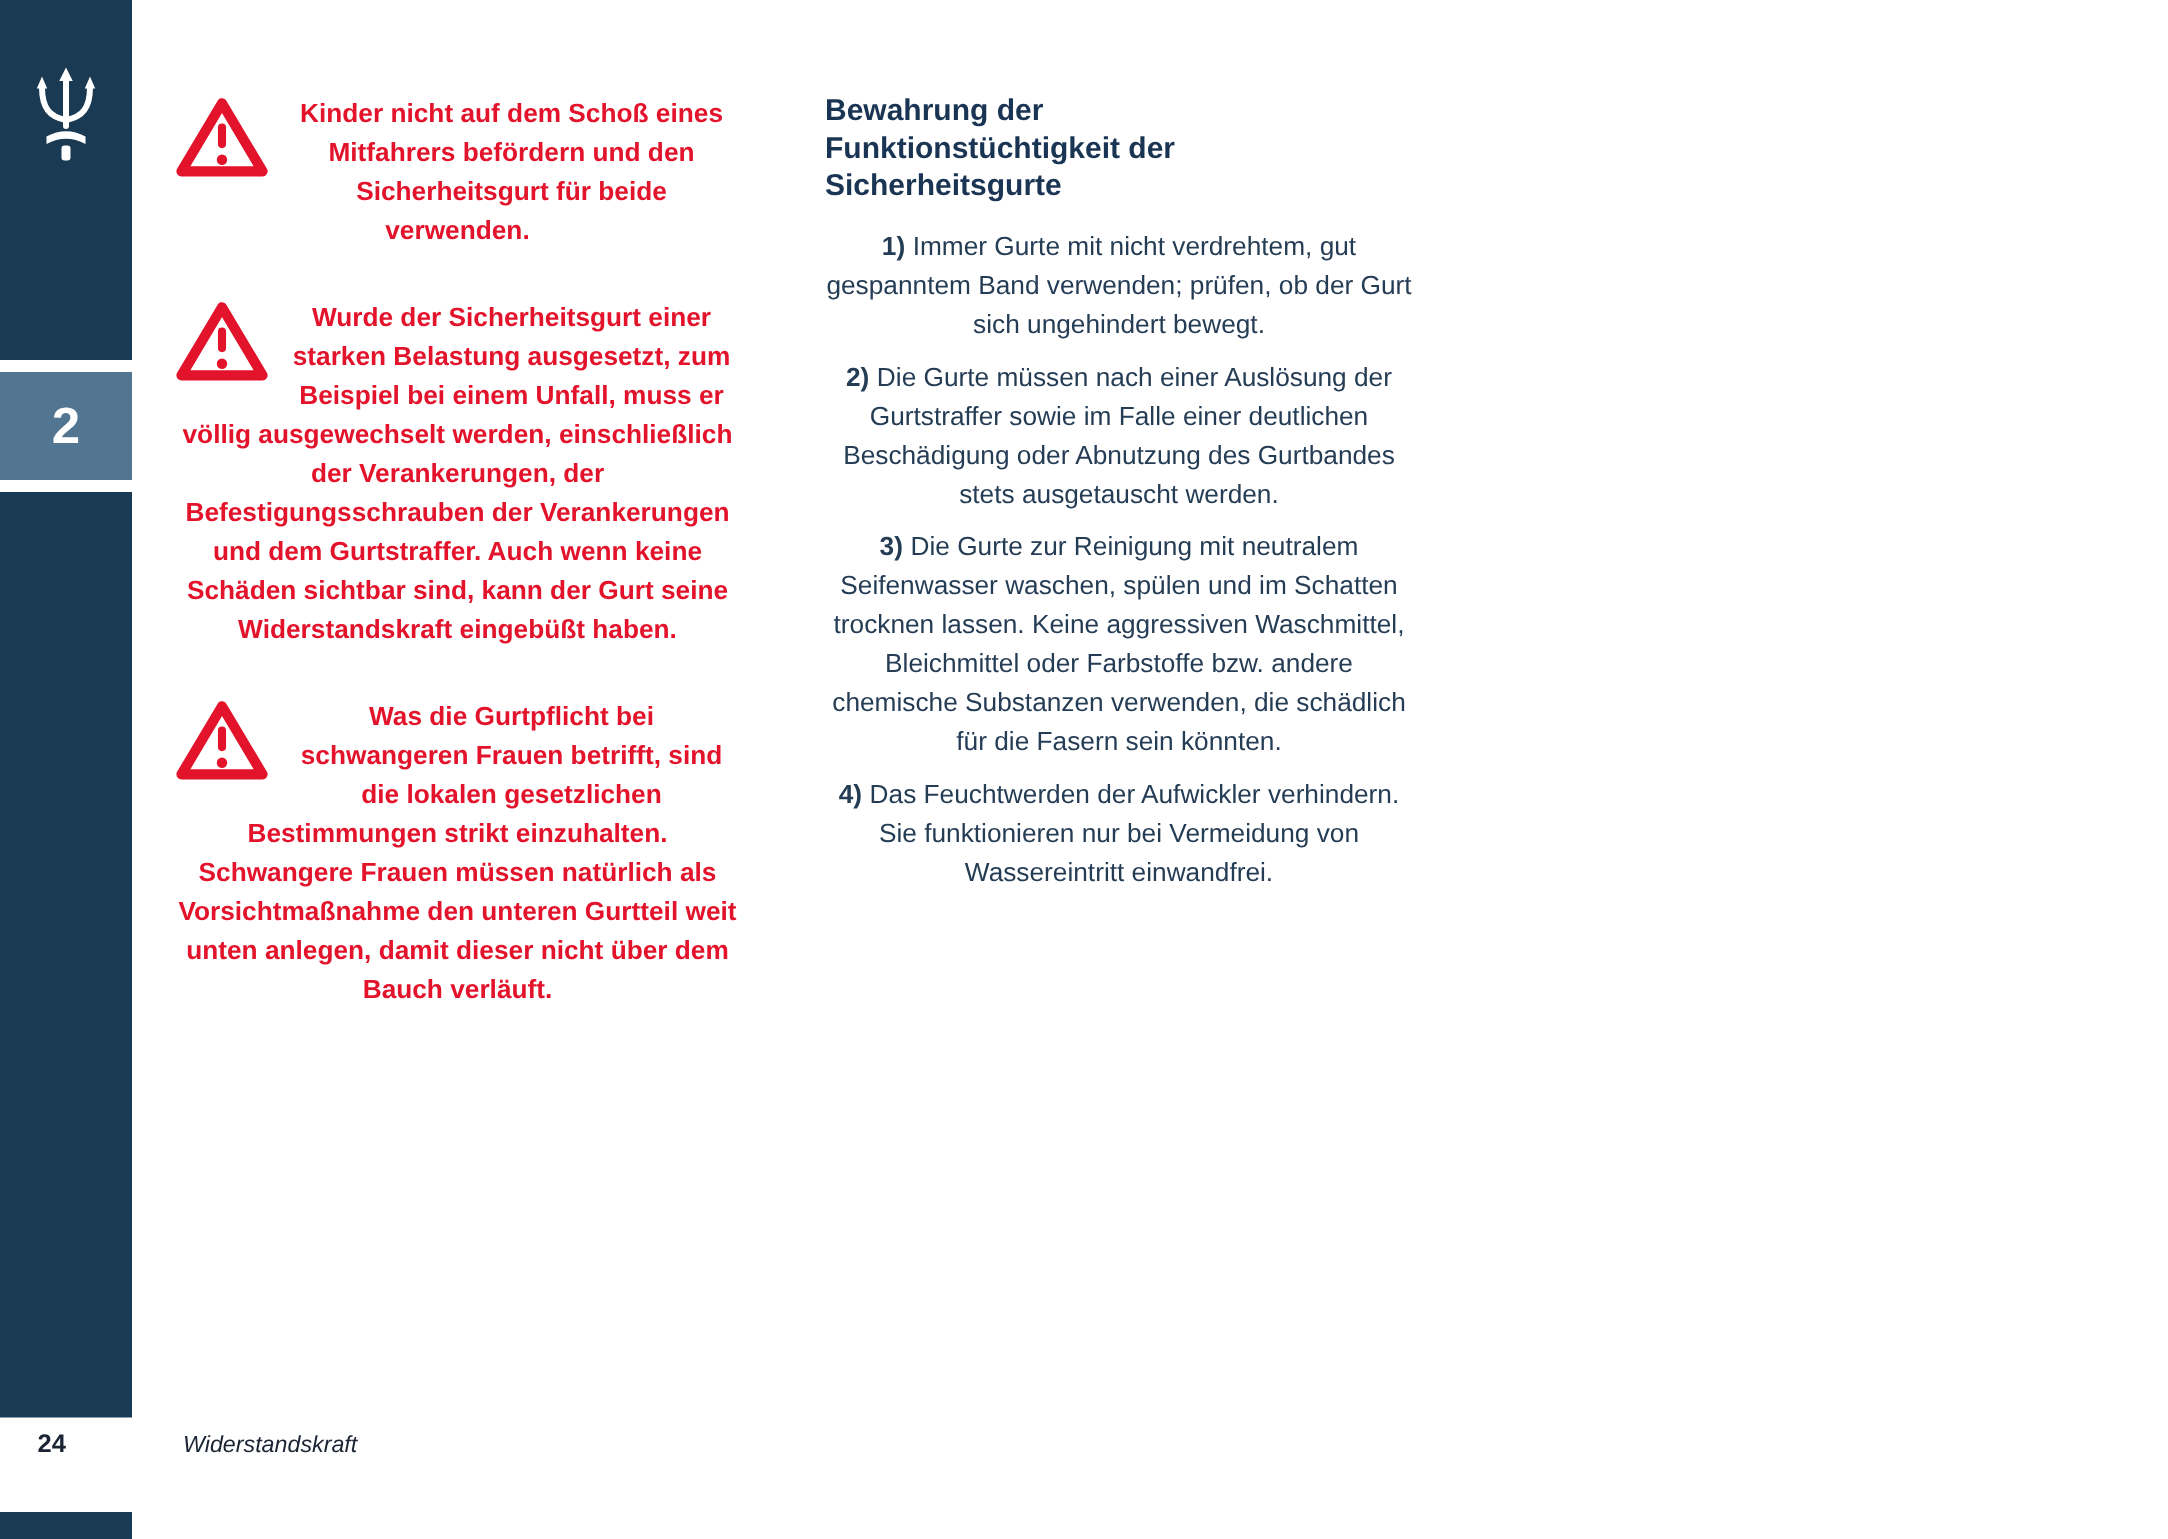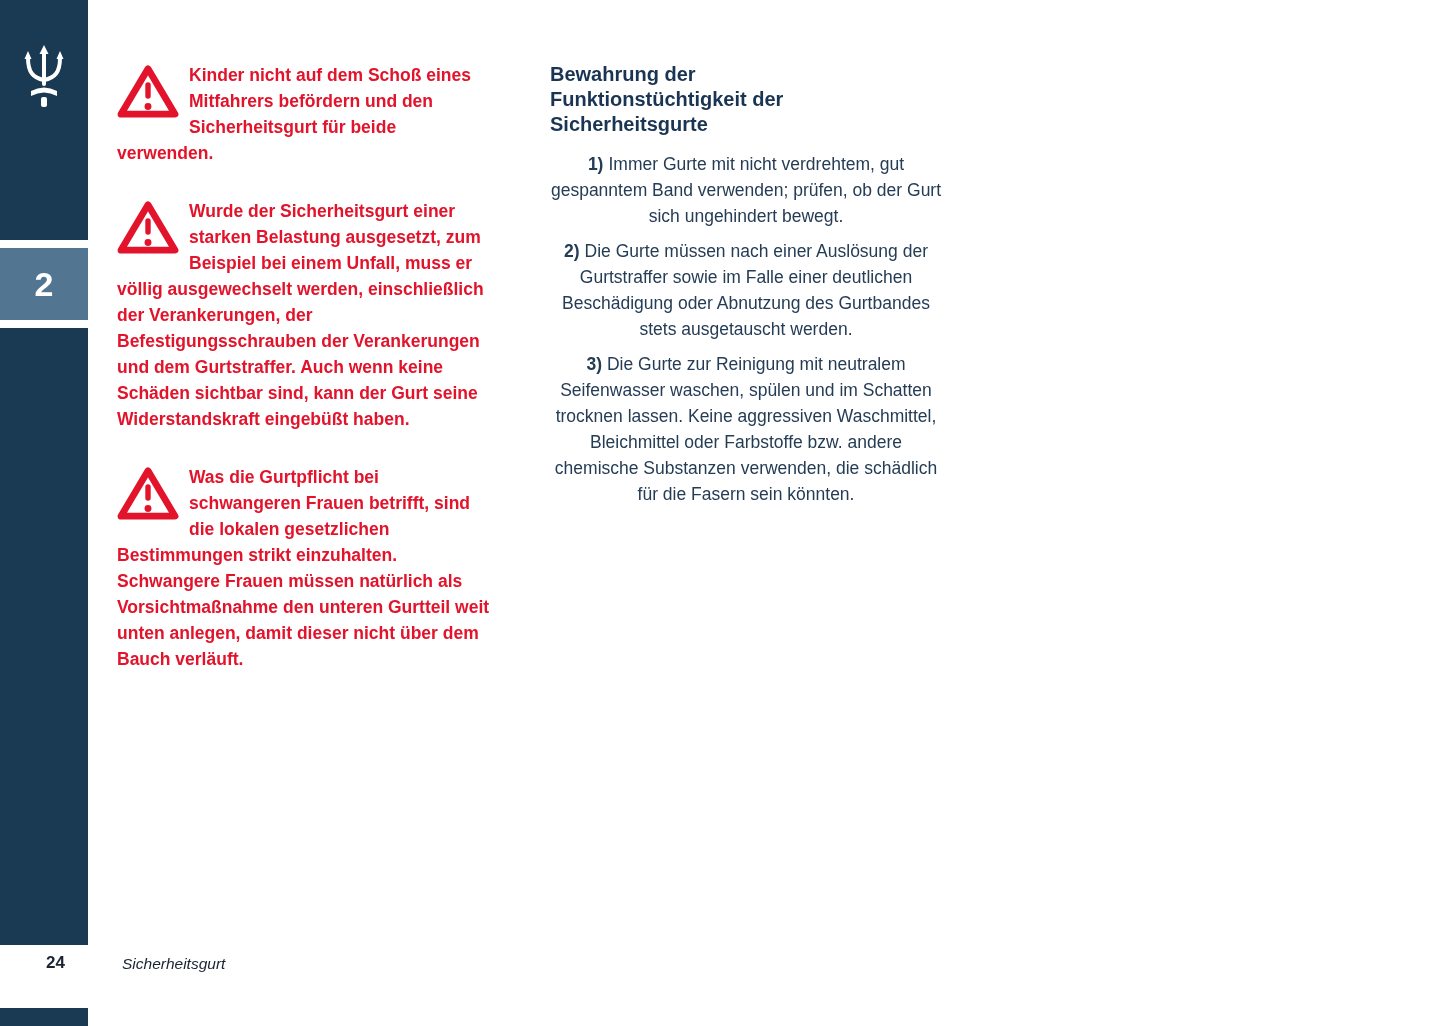--- a/index.html
+++ b/index.html
@@ -38,20 +38,21 @@
   }
 
   
   .warn-col {
     position: absolute; left: 117px; top: 62px;
     width: 376px;
     color: #e2132a;
     font-weight: bold;
     font-size: 17.5px;
     line-height: 26px;
+    text-align: center;
   }
   .warn-block { margin: 0 0 32px 0; }
   .warn-icon {
     float: left;
     width: 62px; height: 56px;
     margin: 2px 10px 14px 0;
   }
   .warn-block::after { content: ""; display: block; clear: both; }
 
   
@@ -69,21 +70,21 @@
     line-height: 25px;
     max-width: 286px;
     color: #1a3553;
     margin: 0 0 14px 0;
   }
   .info-item { margin: 0 0 9px 0; text-align: center; }
   .item-num { font-weight: bold; margin-right: 5px; }
 
   
   .footer-page {
-    position: absolute; left: 46px; top: 953px;
+    position: absolute; left: 25px; top: 953px;
     font-size: 17px; font-weight: bold;
     color: #1a2433;
   }
   .footer-title {
     position: absolute; left: 122px; top: 955px;
     font-size: 15.5px; font-style: italic;
     color: #1a2433;
   }
 </style>
 </head>
@@ -158,17 +159,20 @@
   </p>
 
   <p class="info-item">
     <span class="item-num">2)</span><span>Die Gurte müssen nach einer Auslösung der Gurtstraffer sowie im Falle einer deutlichen Beschädigung oder Abnutzung des Gurtbandes stets ausgetauscht werden.</span>
   </p>
 
   <p class="info-item">
     <span class="item-num">3)</span><span>Die Gurte zur Reinigung mit neutralem Seifenwasser waschen, spülen und im Schatten trocknen lassen. Keine aggressiven Waschmittel, Bleichmittel oder Farbstoffe bzw. andere chemische Substanzen verwenden, die schädlich für die Fasern sein könnten.</span>
   </p>
 
+  <p class="info-item">
+    <span class="item-num">4)</span><span>Das Feuchtwerden der Aufwickler verhindern. Sie funktionieren nur bei Vermeidung von Wassereintritt einwandfrei.</span>
+  </p>
 
 </div>
 
 <div class="footer-page">24</div>
-<div class="footer-title">Sicherheitsgurt</div>
+<div class="footer-title">Widerstandskraft</div>
 
 </body></html>

